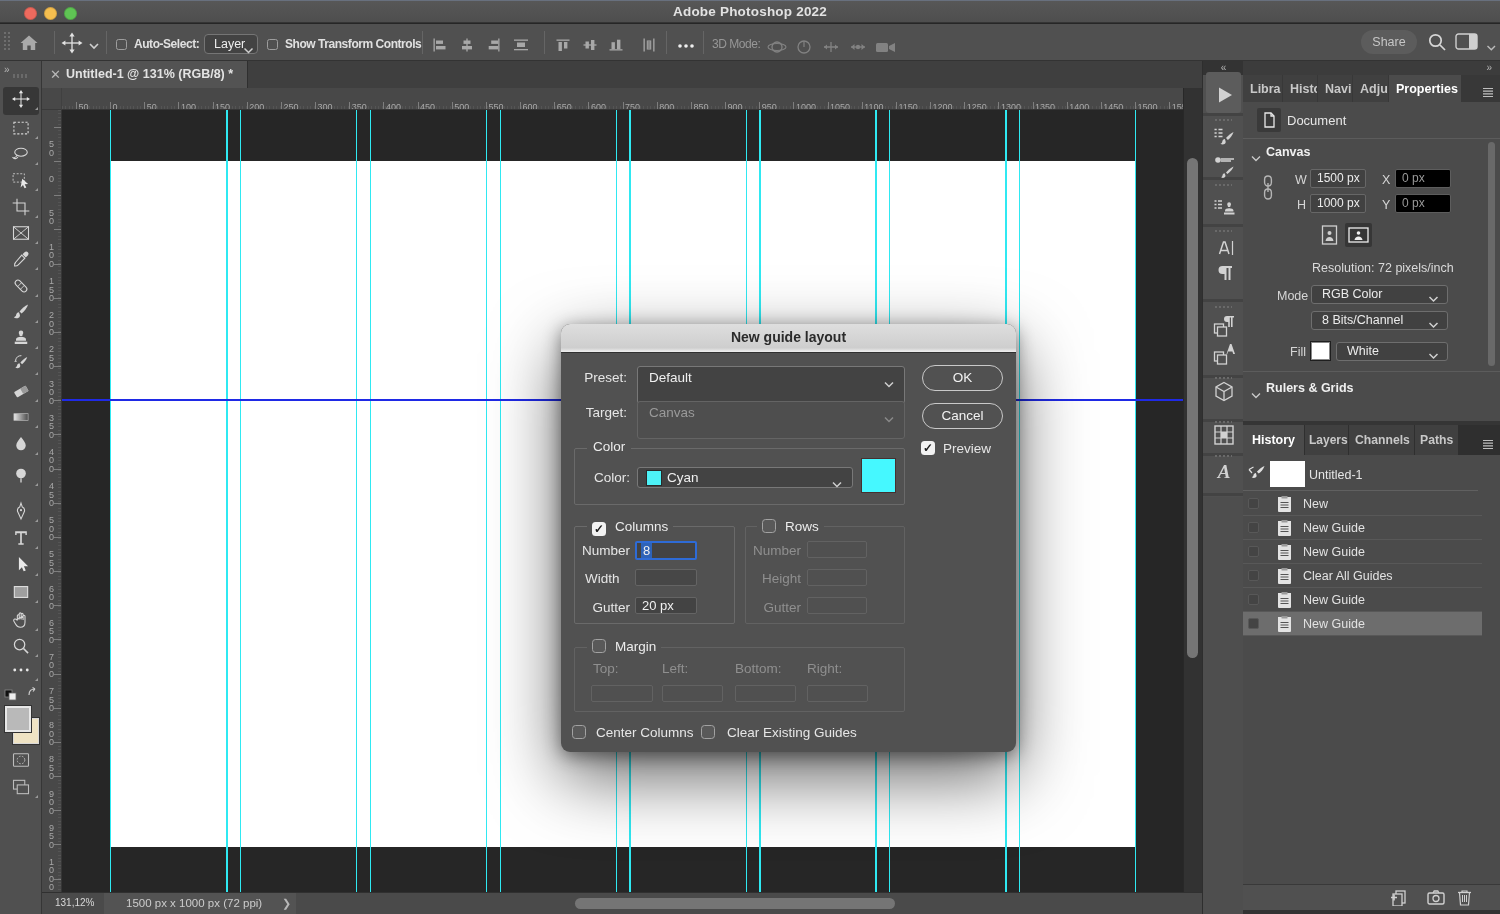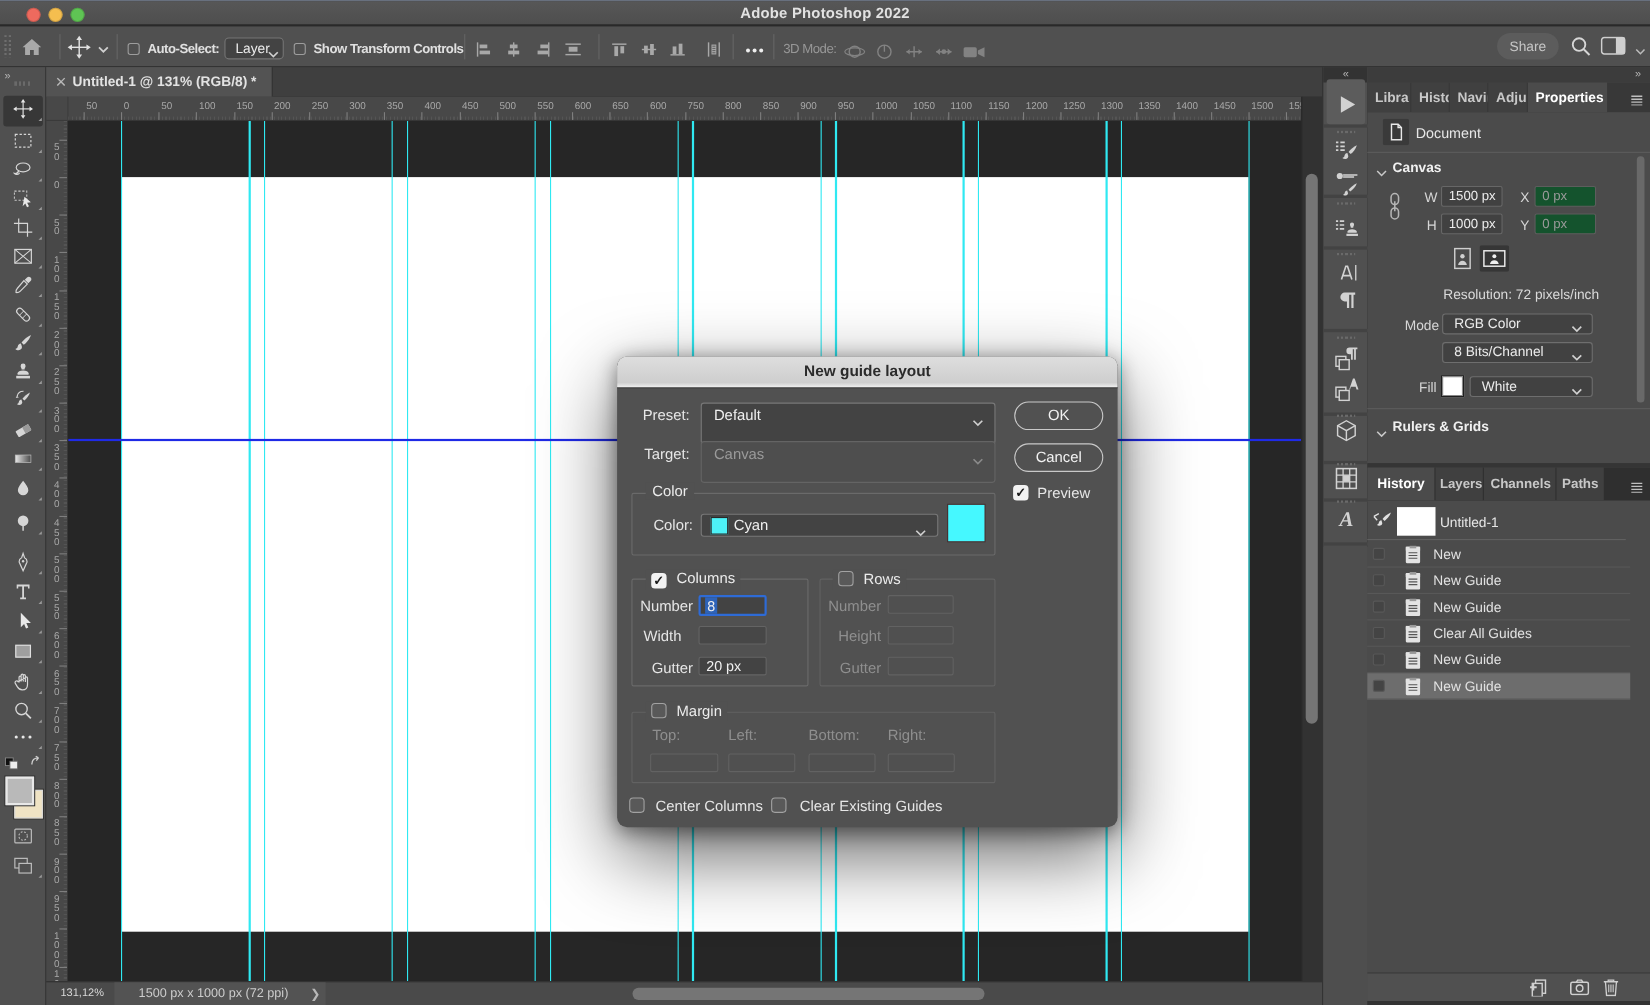--- a/index.html
+++ b/index.html
@@ -15,40 +15,40 @@
 .odrop{position:absolute;top:10px;height:20px;background:#434343;border:1px solid #757575;border-radius:4px;color:#ececec;font-size:12.5px;line-height:18px;padding-left:9px;}
 .toolbar{left:0;top:61px;width:42px;height:853px;background:#505050;border-right:1px solid #363636;}
 .tool{position:absolute;left:11px;width:20px;height:20px;}.tool svg{width:20px;height:20px;}
 .tabbar{left:42px;top:61px;width:1160px;height:27px;background:#3f3f3f;}
 .doctab{position:absolute;left:0;top:0;width:206px;height:27px;background:#535353;border-right:1px solid #2f2f2f;}
 .doctab .x{position:absolute;left:8px;top:6px;color:#b8b8b8;font-size:13px;}
 .doctab .t{position:absolute;left:24px;top:6px;color:#e3e3e3;font-size:12.5px;font-weight:bold;white-space:nowrap;}
 .corner{left:42px;top:88px;width:20px;height:22px;background:#484848;border-right:1px solid #404040;border-bottom:1px solid #3a3a3a;}
 .hruler{left:62px;top:88px;width:1121px;height:22px;background:#484848;border-bottom:1px solid #363636;overflow:hidden;}
 .vruler{left:42px;top:110px;width:20px;height:782px;background:#484848;border-right:1px solid #363636;overflow:hidden;}
-.rlab{position:absolute;color:#a8a8a8;font-size:9px;}
+.rlab{position:absolute;color:#a8a8a8;font-size:9px;margin-top:11px;}
 .htick{position:absolute;bottom:0;width:1px;height:7px;background:#7e7e7e;}
 .vtick{position:absolute;right:0;height:1px;width:7px;background:#7e7e7e;}
 .canvas{left:62px;top:110px;width:1121px;height:782px;background:#262626;overflow:hidden;}
 .vsbcol{left:1183px;top:88px;width:19px;height:804px;background:#323232;border-left:1px solid #282828;}
 .vsbthumb{position:absolute;left:3px;top:70px;width:11px;height:500px;background:#757575;border-radius:5.5px;}
 .doc{position:absolute;left:48px;top:51px;width:1025px;height:686px;background:#fff;}
 .guide{position:absolute;top:0;width:1.4px;height:782px;background:#2fe9f2;}
 .blueguide{position:absolute;left:0;top:289px;width:1121px;height:2px;background:#1f2ae6;}
 .statusbar{left:42px;top:892px;width:1160px;height:22px;background:#4a4a4a;border-top:1px solid #303030;}
 .hsbthumb{position:absolute;left:533px;top:5px;width:320px;height:11px;background:#757575;border-radius:5.5px;}
 .iconstrip{left:1202px;top:61px;width:41px;height:853px;background:#505050;border-left:1px solid #2e2e2e;}
 .rightpanel{left:1243px;top:61px;width:257px;height:853px;background:#4b4b4b;}
 .phead{position:absolute;left:0;top:0;width:257px;height:14px;background:#3c3c3c;}
 .ptabs{position:absolute;left:0;top:14px;width:257px;height:27px;background:#383838;}
 .ptab{position:absolute;top:0;height:27px;background:#404040;color:#c8c8c8;font-size:12.5px;font-weight:bold;overflow:hidden;white-space:nowrap;}
 .ptab span{display:block;padding:7px 0 0 7px;}
 .ptab.active{background:#4b4b4b;color:#fff;}
 .pinput{position:absolute;height:19px;background:#414141;border:1px solid #676767;border-radius:2px;color:#ececec;font-size:12px;line-height:17px;padding-left:6px;}
-.pinput.dis{background:#14532d;border-color:#5d5d5d;color:#999999;}
+.pinput.dis{background:#000000;border-color:#5d5d5d;color:#999999;}
 .pdrop{position:absolute;height:19px;background:#414141;border:1px solid #6e6e6e;border-radius:3px;color:#ececec;font-size:12.5px;line-height:17px;padding-left:10px;}
 .plab{position:absolute;color:#d6d6d6;font-size:12.5px;}
 .sect{position:absolute;color:#f0f0f0;font-size:12.5px;font-weight:bold;}
 .psep{position:absolute;left:0;width:257px;height:1px;background:#5c5c5c;}
 .hrow{position:absolute;left:0;width:239px;height:24px;border-bottom:1px solid #585858;}
 .hrow .txt{position:absolute;left:60px;top:5px;color:#e2e2e2;font-size:12.5px;}
 .hrow .cb{position:absolute;left:5px;top:6px;width:11px;height:11px;background:#444444;border:1px solid #585858;border-radius:2px;}
 .dialog{left:561px;top:324px;width:455px;height:428px;background:#515151;border-radius:9px;box-shadow:0 25px 70px rgba(0,0,0,.6),0 4px 18px rgba(0,0,0,.45);}
 .dtitle{position:absolute;left:0;top:0;width:455px;height:28px;background:linear-gradient(#dedede,#cecece 85%,#efefef);border-radius:9px 9px 0 0;text-align:center;color:#2b2b2b;font-size:14px;font-weight:bold;line-height:27px;box-shadow:0 1px 0 #303030;}
 .dlab{position:absolute;color:#e6e6e6;font-size:13.5px;}

